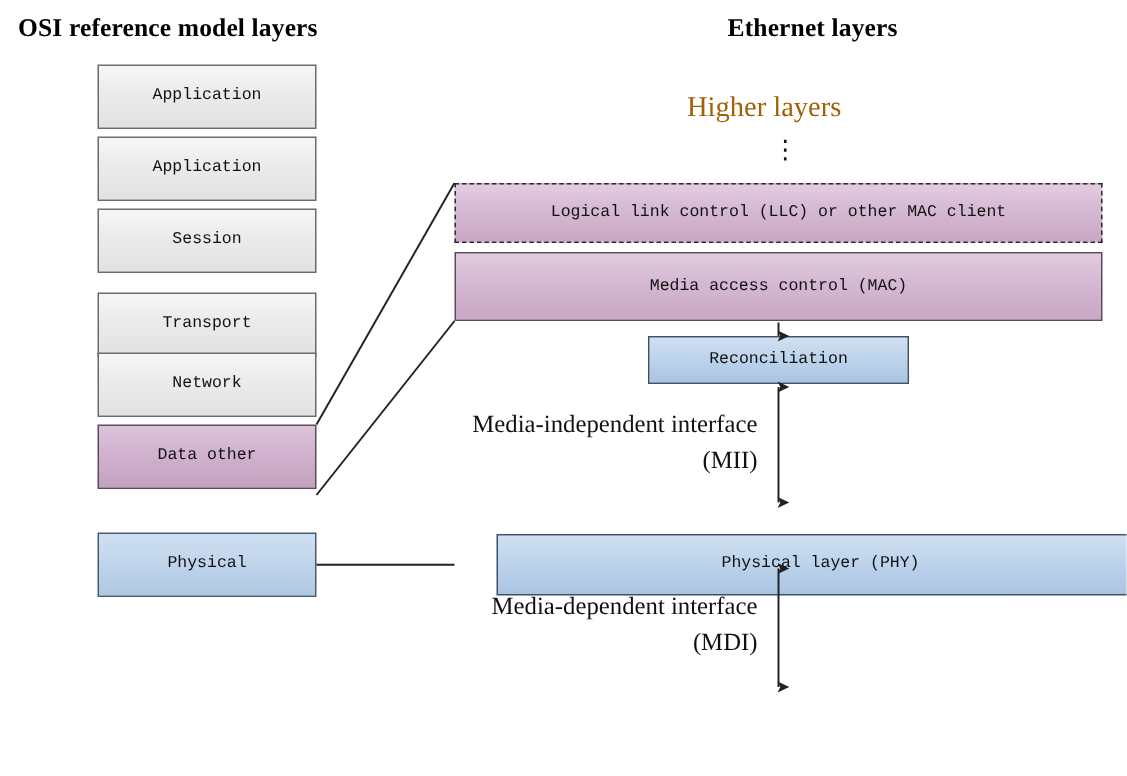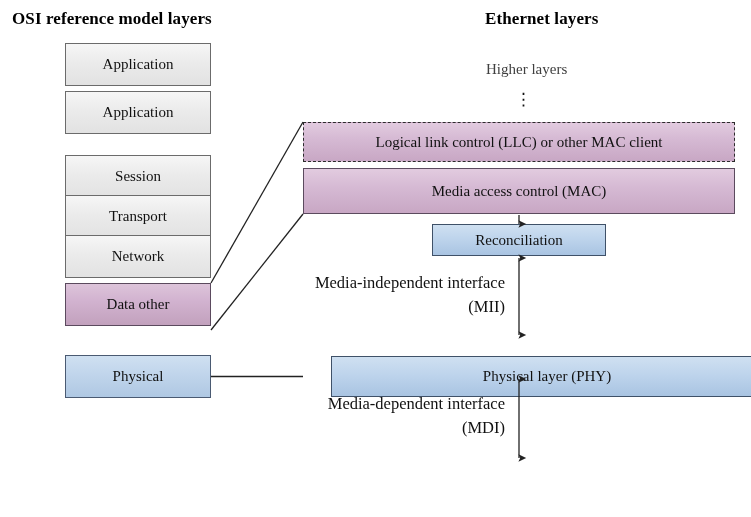--- a/index.html
+++ b/index.html
@@ -33,24 +33,25 @@
   #osi-title { left: 12px; top: 9px; }
   #eth-title { left: 449px; top: 9px; margin-left: 36px; }
 
   
   .box {
     position: absolute;
     box-sizing: border-box;
     display: flex;
     align-items: center;
     justify-content: center;
-    font-size: 15px;
+    font-size: 11px;
     line-height: 1;
     color: #111;
     white-space: nowrap;
+    font-family: Liberation Mono, monospace;
   }
 
   
   .osi-box {
     left: 65px;
     width: 146px;
     height: 43px;
     border: 1.4px solid #6b6b6b;
     background: linear-gradient(180deg, #f6f6f6 0%, #ebebeb 45%, #e2e2e2 100%);
   }
@@ -78,24 +79,23 @@
   }
   
   .eth-orange {
     background: linear-gradient(180deg, #fcd9a4 0%, #fbcd8c 45%, #f9c277 100%);
     border: 1.6px solid #7a5a2c;
   }
 
   
   .plain-label {
     position: absolute;
-    font-size: 15px;
+    font-size: 19px;
     white-space: nowrap;
-    color: #404040;
-    margin-left: 28px;
+    color: #a16207;
   }
   .iface-label {
     position: absolute;
     font-size: 16.5px;
     text-align: right;
     color: #111;
     line-height: 1.45;
   }
   .dots {
     position: absolute;
@@ -117,21 +117,21 @@
 <body>
 
 <div id="stage">
 
   <div class="col-title" id="osi-title">OSI reference model layers</div>
 
   <div class="col-title" id="eth-title">Ethernet layers</div>
 
   <div class="box osi-box" style="top:43px;">Application</div>
   <div class="box osi-box" style="top:91px;">Application</div>
-  <div class="box osi-box" style="top:155px;">Session</div>
+  <div class="box osi-box" style="top:139px;">Session</div>
   <div class="box osi-box" style="top:195px;">Transport</div>
   <div class="box osi-box" style="top:235px;">Network</div>
   <div class="box osi-box purple" style="top:283px;">Data other</div>
   <div class="box osi-box blue" style="top:331px;margin-top:24px;">Physical</div>
 
   <div class="plain-label" style="left:458px; top:61px;">Higher layers</div>
 
   <div class="dots" style="left:515px; top:91px;">⋮</div>
 
   <div class="box eth-purple dashed" style="left:303px; top:122px; width:432px; height:40px;">Logical link control (LLC) or other MAC client</div>

